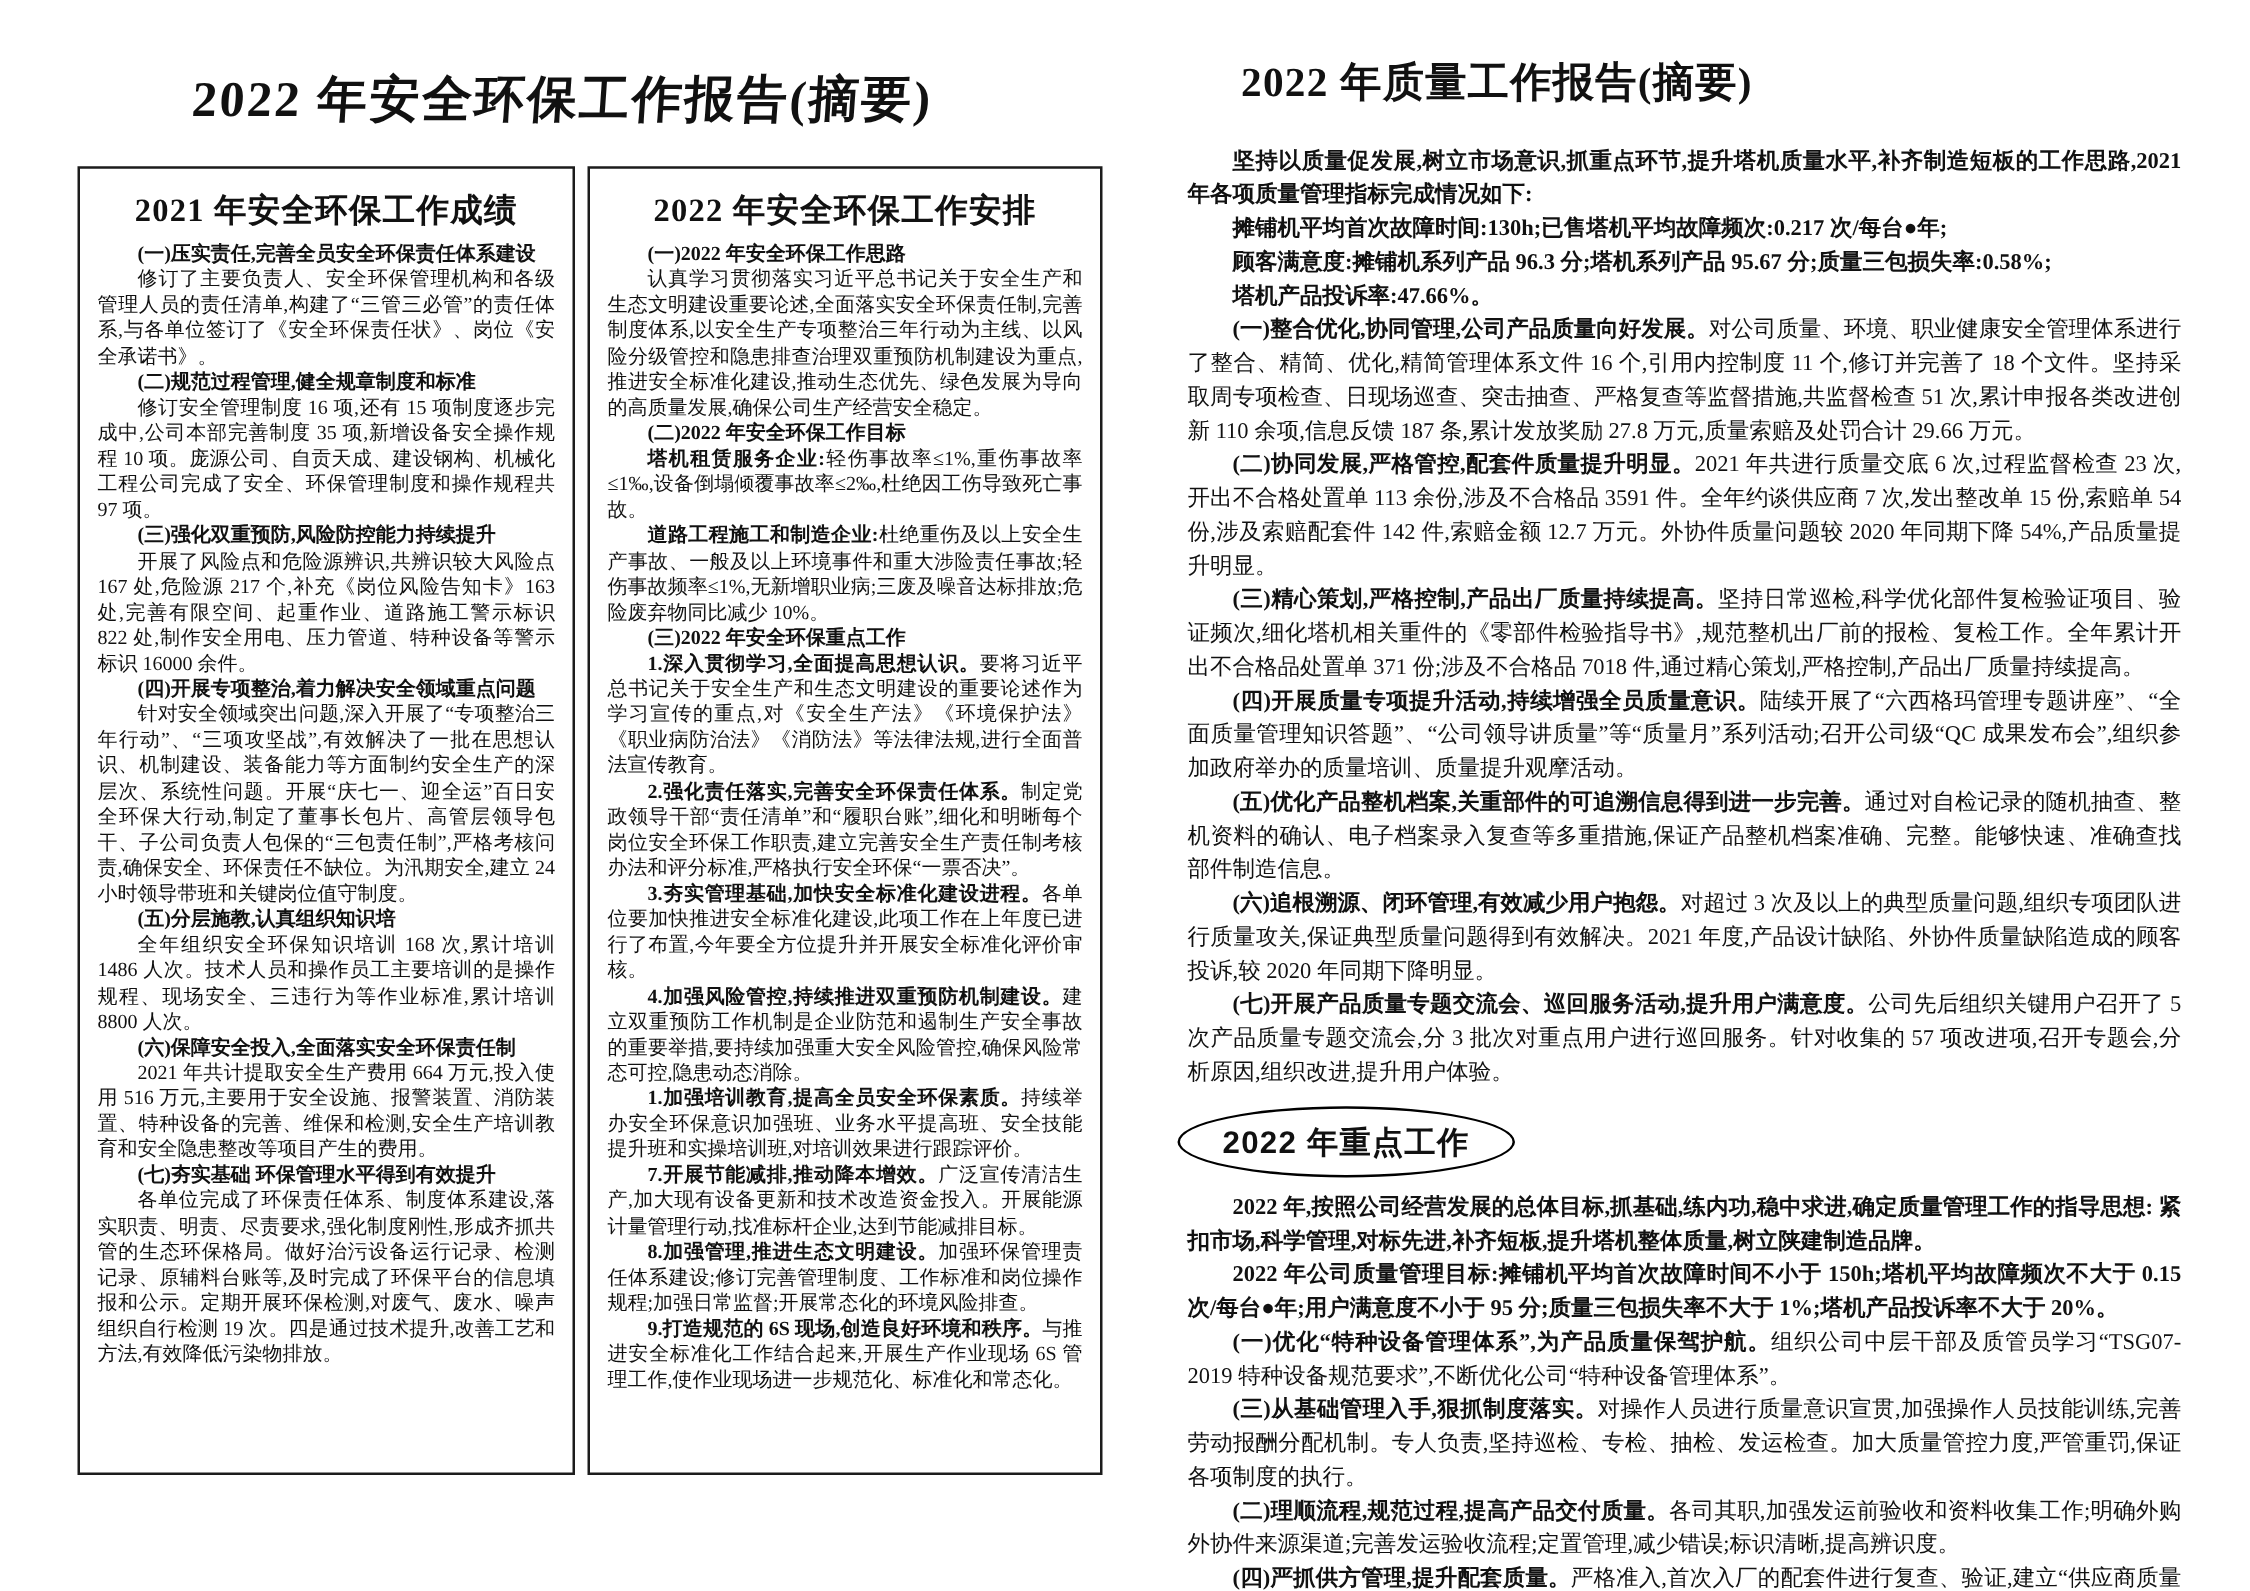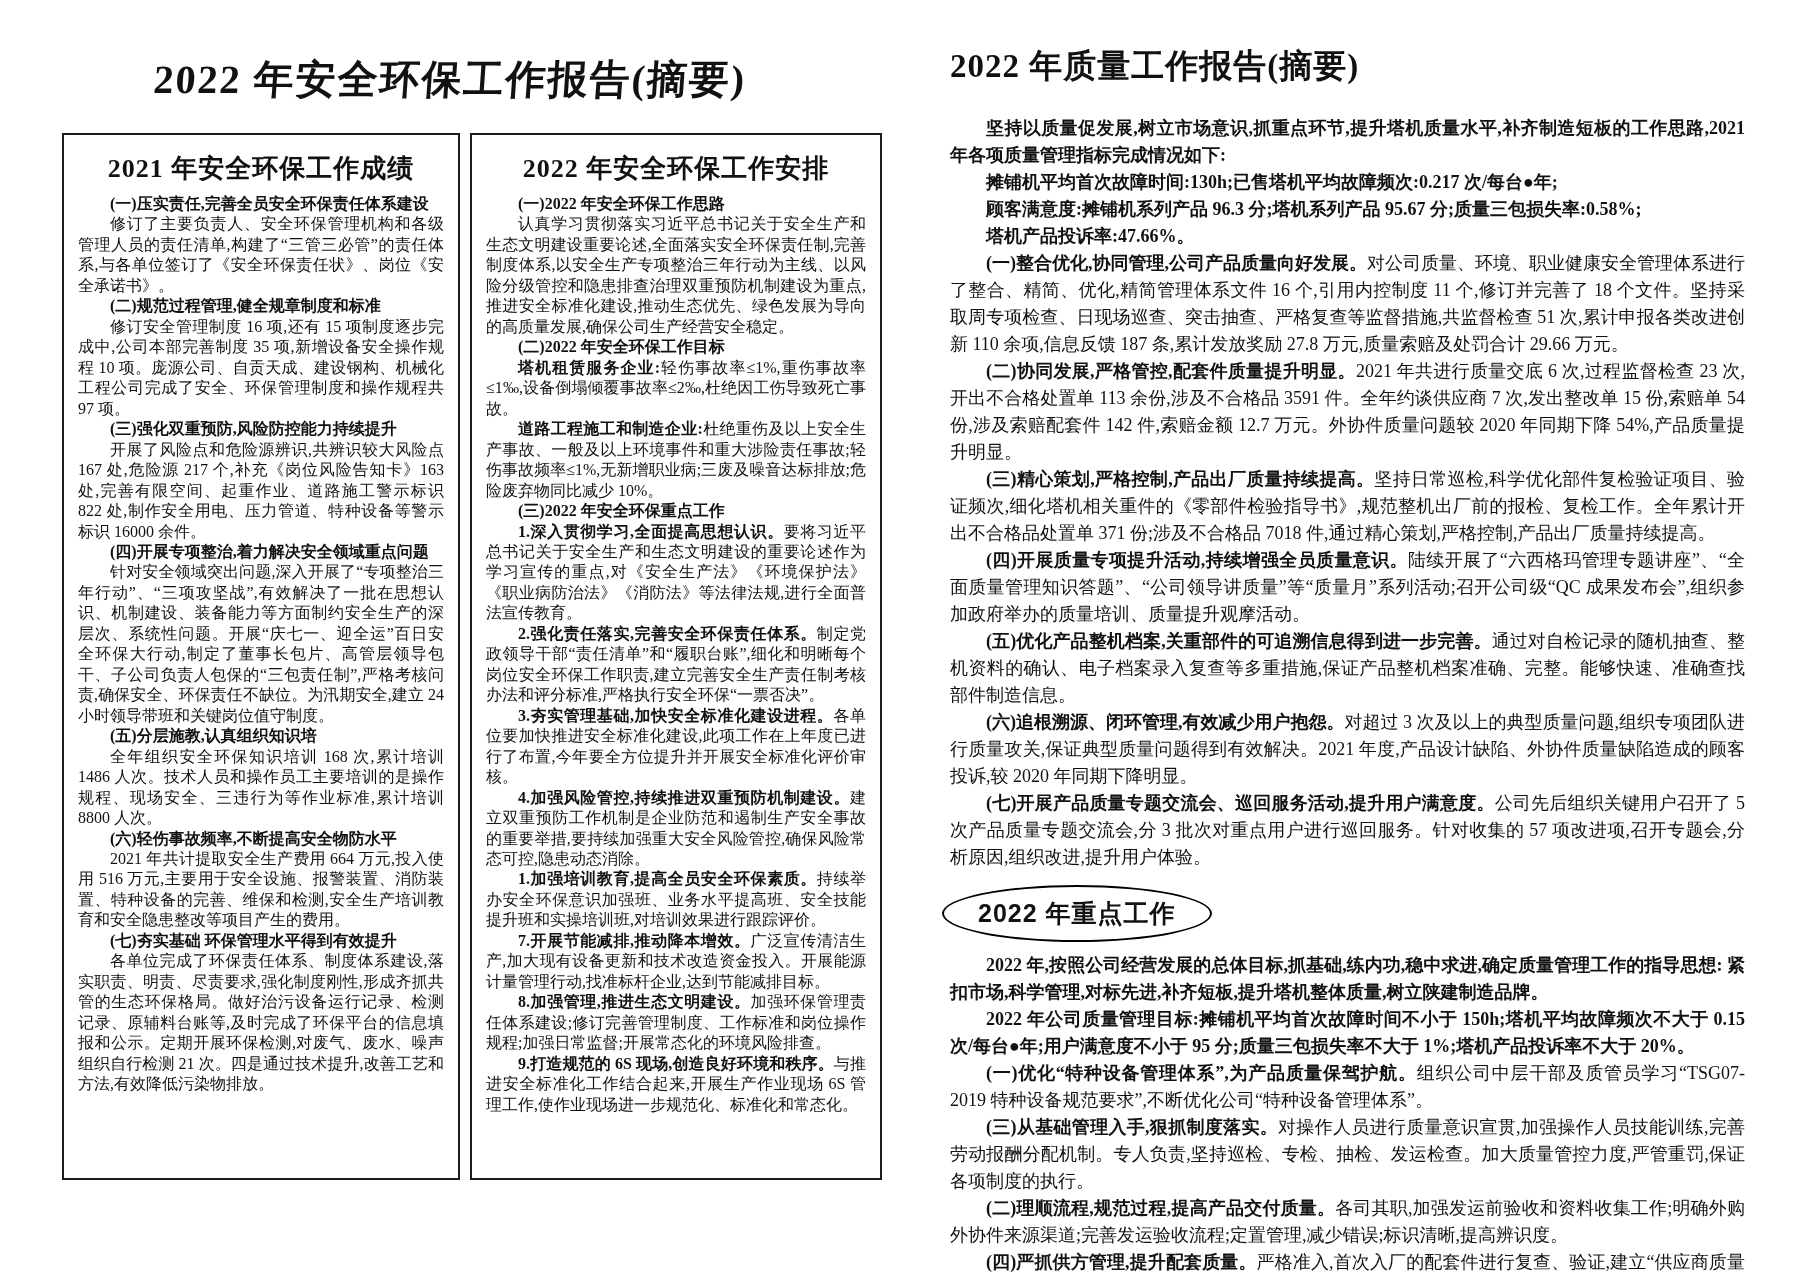--- a/index.html
+++ b/index.html
@@ -30,21 +30,21 @@
   }
   .tbox .para{
     margin:0;font-size:16px;line-height:1.28;text-align:justify;
     text-indent:2em;
   }
   .tbox .para b{font-weight:700;}
 
   
   .rp-inner{padding:44px 55px 0 50px;}
   .rp-title{
-    text-align:left;font-size:33px;font-weight:700;letter-spacing:1px;
+    text-align:center;font-size:33px;font-weight:700;letter-spacing:1px;
     padding-right:300px;margin:0 0 26px 0;
   }
   .rp-body .para{
     margin:0;font-size:18px;line-height:1.5;text-align:justify;text-indent:2em;
   }
   .rp-body .para b{font-weight:700;}
   .para.allbold{font-weight:700;}
 
   .oval-wrap{margin:14px 0 10px -8px;}
   .oval{
@@ -67,24 +67,24 @@
             <p class="para"><b>(一)压实责任,完善全员安全环保责任体系建设</b></p>
             <p class="para">修订了主要负责人、安全环保管理机构和各级管理人员的责任清单,构建了“三管三必管”的责任体系,与各单位签订了《安全环保责任状》、岗位《安全承诺书》。</p>
             <p class="para"><b>(二)规范过程管理,健全规章制度和标准</b></p>
             <p class="para">修订安全管理制度 16 项,还有 15 项制度逐步完成中,公司本部完善制度 35 项,新增设备安全操作规程 10 项。庞源公司、自贡天成、建设钢构、机械化工程公司完成了安全、环保管理制度和操作规程共 97 项。</p>
             <p class="para"><b>(三)强化双重预防,风险防控能力持续提升</b></p>
             <p class="para">开展了风险点和危险源辨识,共辨识较大风险点 167 处,危险源 217 个,补充《岗位风险告知卡》163 处,完善有限空间、起重作业、道路施工警示标识 822 处,制作安全用电、压力管道、特种设备等警示标识 16000 余件。</p>
             <p class="para"><b>(四)开展专项整治,着力解决安全领域重点问题</b></p>
             <p class="para">针对安全领域突出问题,深入开展了“专项整治三年行动”、“三项攻坚战”,有效解决了一批在思想认识、机制建设、装备能力等方面制约安全生产的深层次、系统性问题。开展“庆七一、迎全运”百日安全环保大行动,制定了董事长包片、高管层领导包干、子公司负责人包保的“三包责任制”,严格考核问责,确保安全、环保责任不缺位。为汛期安全,建立 24 小时领导带班和关键岗位值守制度。</p>
             <p class="para"><b>(五)分层施教,认真组织知识培</b></p>
             <p class="para">全年组织安全环保知识培训 168 次,累计培训 1486 人次。技术人员和操作员工主要培训的是操作规程、现场安全、三违行为等作业标准,累计培训 8800 人次。</p>
-            <p class="para"><b>(六)轻伤事故频率,不断提高安全物防水平</b></p>
+            <p class="para"><b>(六)保障安全投入,全面落实安全环保责任制</b></p>
             <p class="para">2021 年共计提取安全生产费用 664 万元,投入使用 516 万元,主要用于安全设施、报警装置、消防装置、特种设备的完善、维保和检测,安全生产培训教育和安全隐患整改等项目产生的费用。</p>
             <p class="para"><b>(七)夯实基础 环保管理水平得到有效提升</b></p>
-            <p class="para">各单位完成了环保责任体系、制度体系建设,落实职责、明责、尽责要求,强化制度刚性,形成齐抓共管的生态环保格局。做好治污设备运行记录、检测记录、原辅料台账等,及时完成了环保平台的信息填报和公示。定期开展环保检测,对废气、废水、噪声组织自行检测 21 次。四是通过技术提升,改善工艺和方法,有效降低污染物排放。</p>
+            <p class="para">各单位完成了环保责任体系、制度体系建设,落实职责、明责、尽责要求,强化制度刚性,形成齐抓共管的生态环保格局。做好治污设备运行记录、检测记录、原辅料台账等,及时完成了环保平台的信息填报和公示。定期开展环保检测,对废气、废水、噪声组织自行检测 19 次。四是通过技术提升,改善工艺和方法,有效降低污染物排放。</p>
           </div>
       </div>
       <div class="tbox tbox2">
         <div class="box-header">2022 年安全环保工作安排</div>
         <div>
             <p class="para"><b>(一)2022 年安全环保工作思路</b></p>
             <p class="para">认真学习贯彻落实习近平总书记关于安全生产和生态文明建设重要论述,全面落实安全环保责任制,完善制度体系,以安全生产专项整治三年行动为主线、以风险分级管控和隐患排查治理双重预防机制建设为重点,推进安全标准化建设,推动生态优先、绿色发展为导向的高质量发展,确保公司生产经营安全稳定。</p>
             <p class="para"><b>(二)2022 年安全环保工作目标</b></p>
             <p class="para"><b>塔机租赁服务企业:</b>轻伤事故率≤1%,重伤事故率≤1‰,设备倒塌倾覆事故率≤2‰,杜绝因工伤导致死亡事故。</p>
             <p class="para"><b>道路工程施工和制造企业:</b>杜绝重伤及以上安全生产事故、一般及以上环境事件和重大涉险责任事故;轻伤事故频率≤1%,无新增职业病;三废及噪音达标排放;危险废弃物同比减少 10%。</p>

